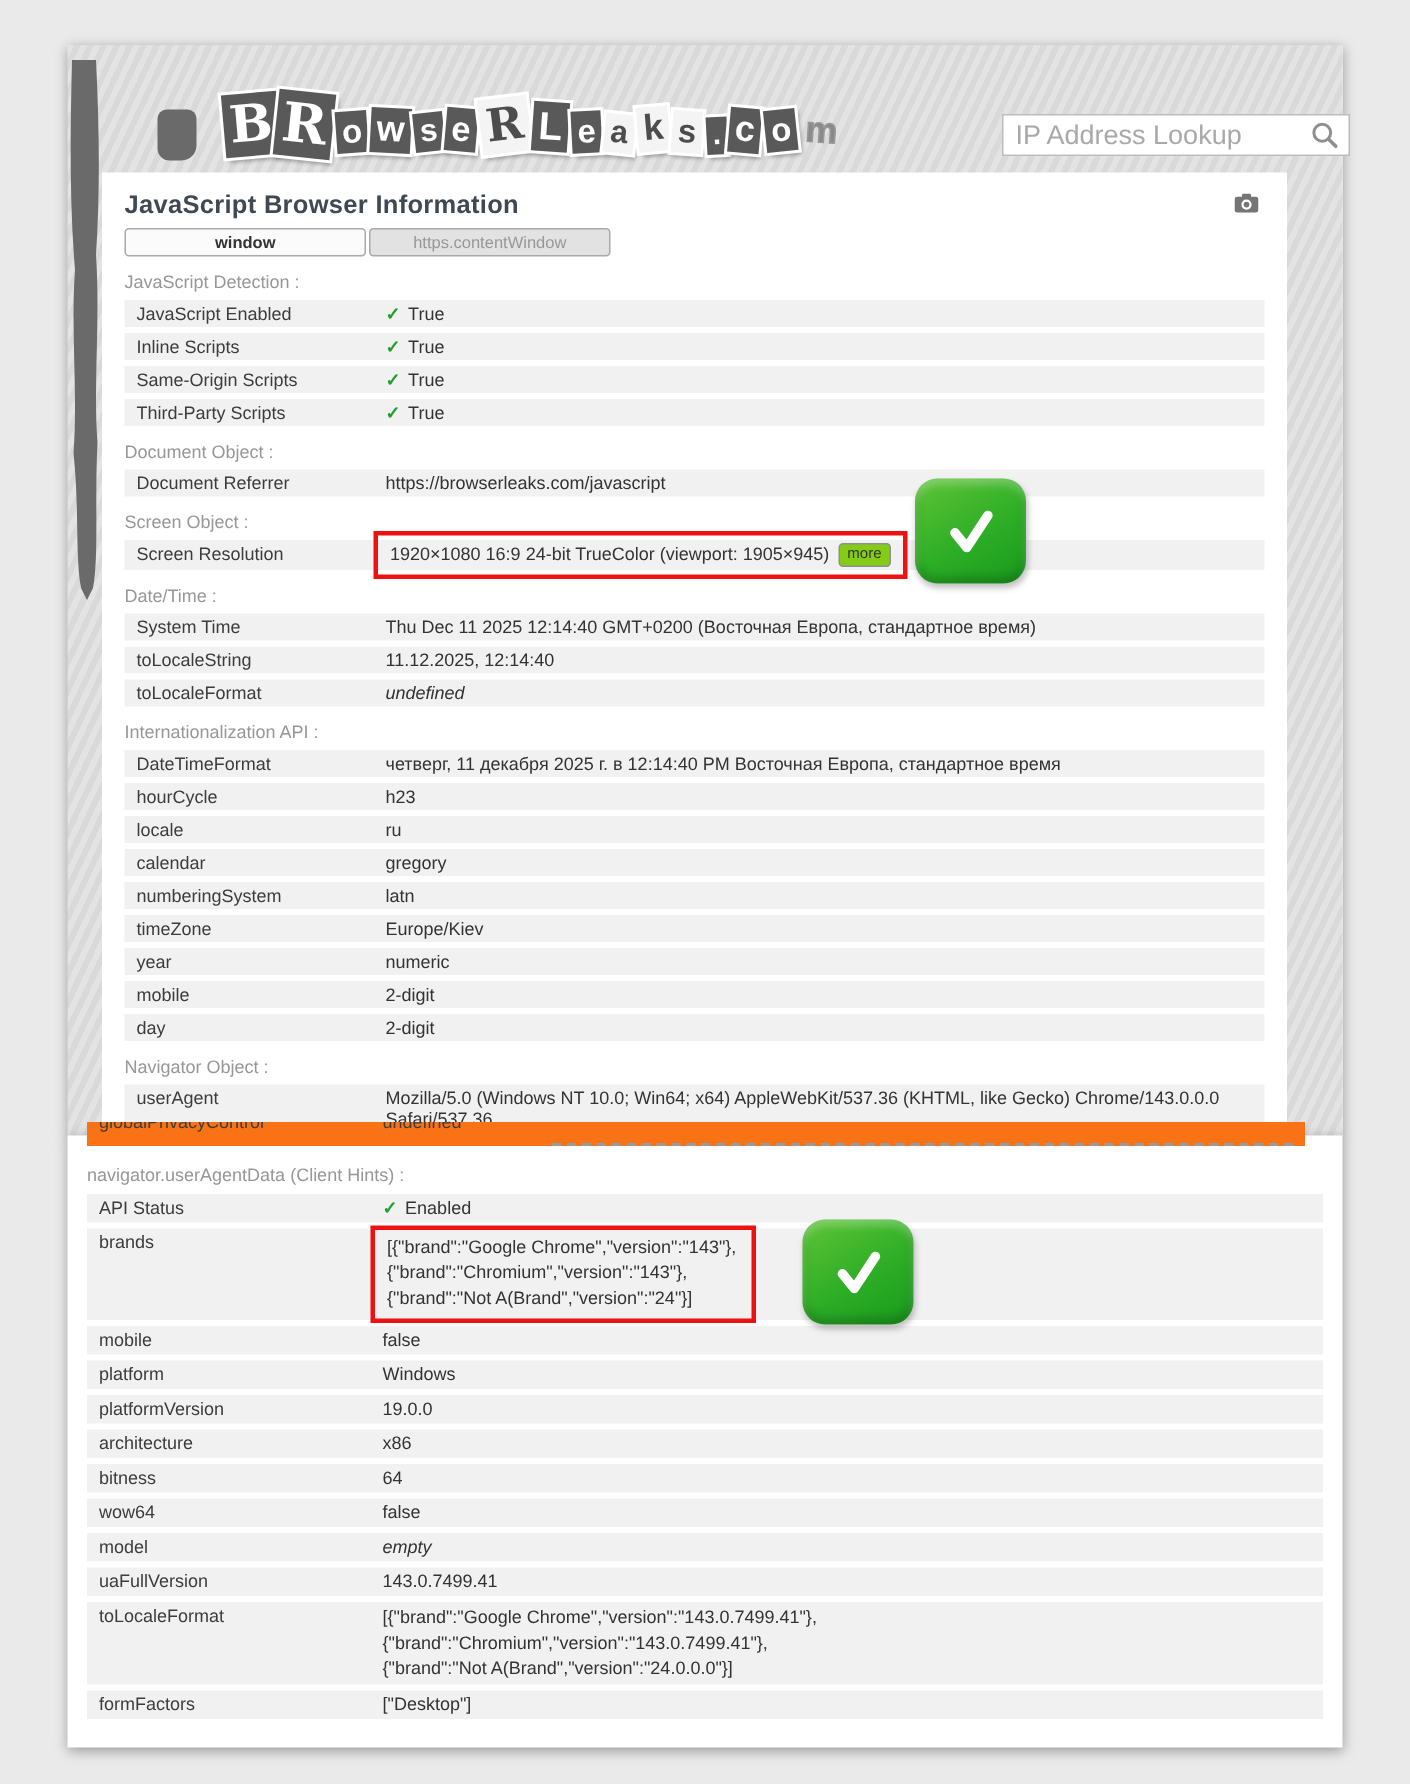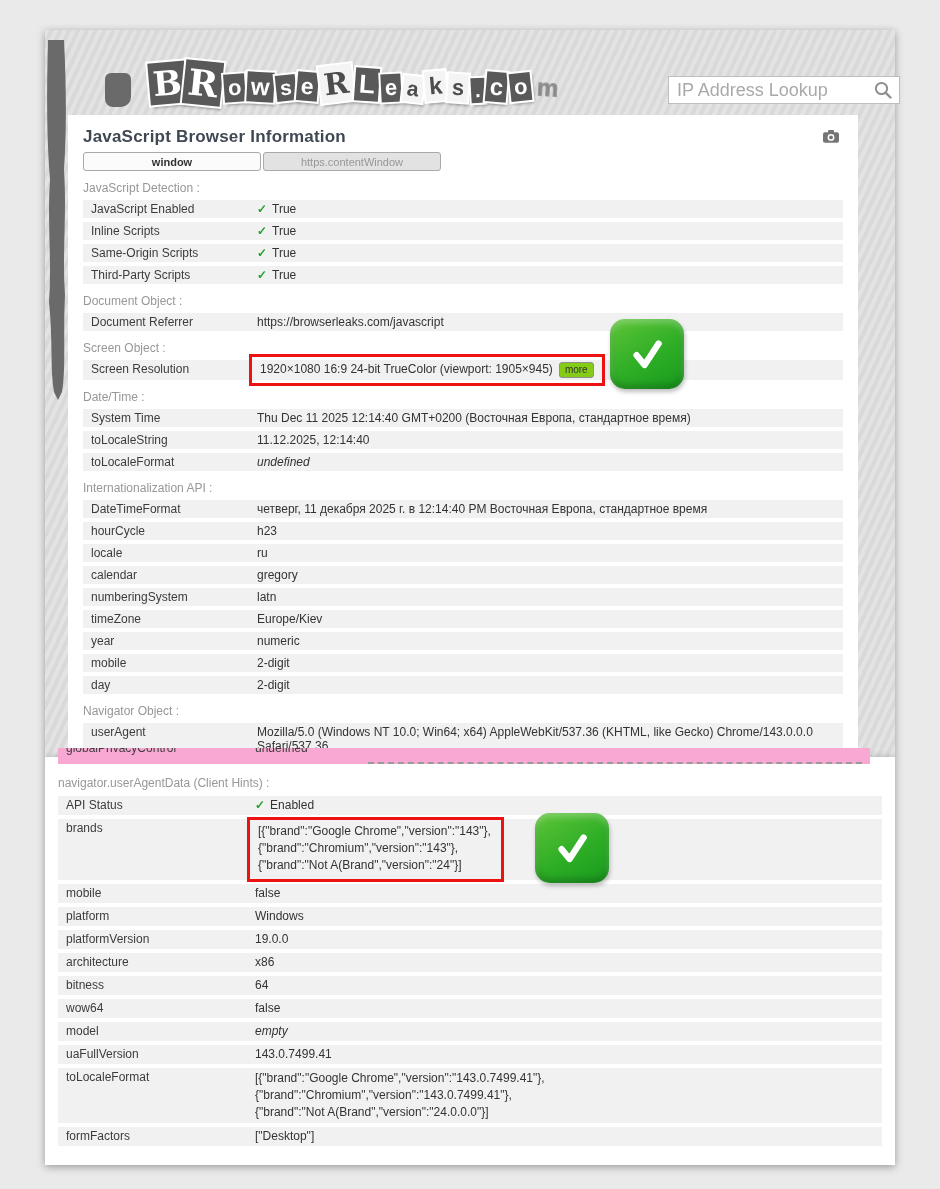--- a/index.html
+++ b/index.html
@@ -45,21 +45,21 @@
     font-family:"Liberation Sans",sans-serif; min-width:0; }
   .searchbox input::placeholder { color:#a9a9a9; }
   .mag { flex:0 0 auto; cursor:pointer; display:flex; }
 
   
   .card { position:absolute; left:23px; top:85px; width:790px; height:642px; background:#fff; padding:12px 15px 0 15px; overflow:hidden; }
   .card-head { display:flex; align-items:flex-start; justify-content:space-between; }
   .page-title { font-size:17px; font-weight:700; color:#404854; letter-spacing:.2px; }
   .cam { margin-top:2px; margin-right:4px; cursor:pointer; }
   .tabs { display:flex; gap:2px; margin-top:5px; }
-  .tab { width:178px; height:19px; border:1px solid #a9a9a9; border-radius:3px; font-size:11px;
+  .tab { width:161px; height:19px; border:1px solid #a9a9a9; border-radius:3px; font-size:11px;
     display:flex; align-items:center; justify-content:center; cursor:pointer; }
   .tab.active { background:#fbfbfb; color:#333; font-weight:700; }
   .tab.inactive { background:#e2e2e2; color:#979797; }
 
   
   .section-title { margin:10px 0 5px; font-size:12px; color:#979797; }
   .row { display:flex; background:#f1f1f1; margin-bottom:4px; padding:2px 8px; font-size:12px; color:#333;
     line-height:14px; min-height:18px; position:relative; }
   .row .lbl { flex:0 0 166px; color:#3c3c3c; }
   .row .val { flex:1; overflow-wrap:anywhere; }
@@ -81,21 +81,21 @@
     display:flex; align-items:center; justify-content:center; z-index:30; }
   .emoji-top-pos { left:527px; top:-41px; }
   .emoji-bottom-pos { left:477px; top:-6px; }
 
   
   .shot-bottom { position:absolute; left:45px; top:757px; width:850px; height:408px; background:#fff;
     box-shadow:0 2px 8px rgba(0,0,0,.35); padding:0 13px; overflow:hidden; }
   .shot-bottom .section-title { margin:19px 0 6px; }
 
   
-  .seam-row { position:absolute; left:58px; top:748px; width:812px; height:16px; background:#f9a8d4;
+  .seam-row { position:absolute; left:58px; top:748px; width:812px; height:16px; background:#f97316;
     overflow:hidden; z-index:20; display:flex; font-size:12px; color:#3d3d3d; padding:0 8px; }
   .seam-row .inner { display:flex; width:100%; margin-top:-7px; line-height:14px; filter:blur(.4px); }
   .seam-row .lbl { flex:0 0 189px; }
   .seam-dash { flex:1; border-bottom:2px dashed #9a9a9a; margin:5px 0 0 60px; }
 </style>
 </head>
 <body>
 
 <div id="stage">
 

